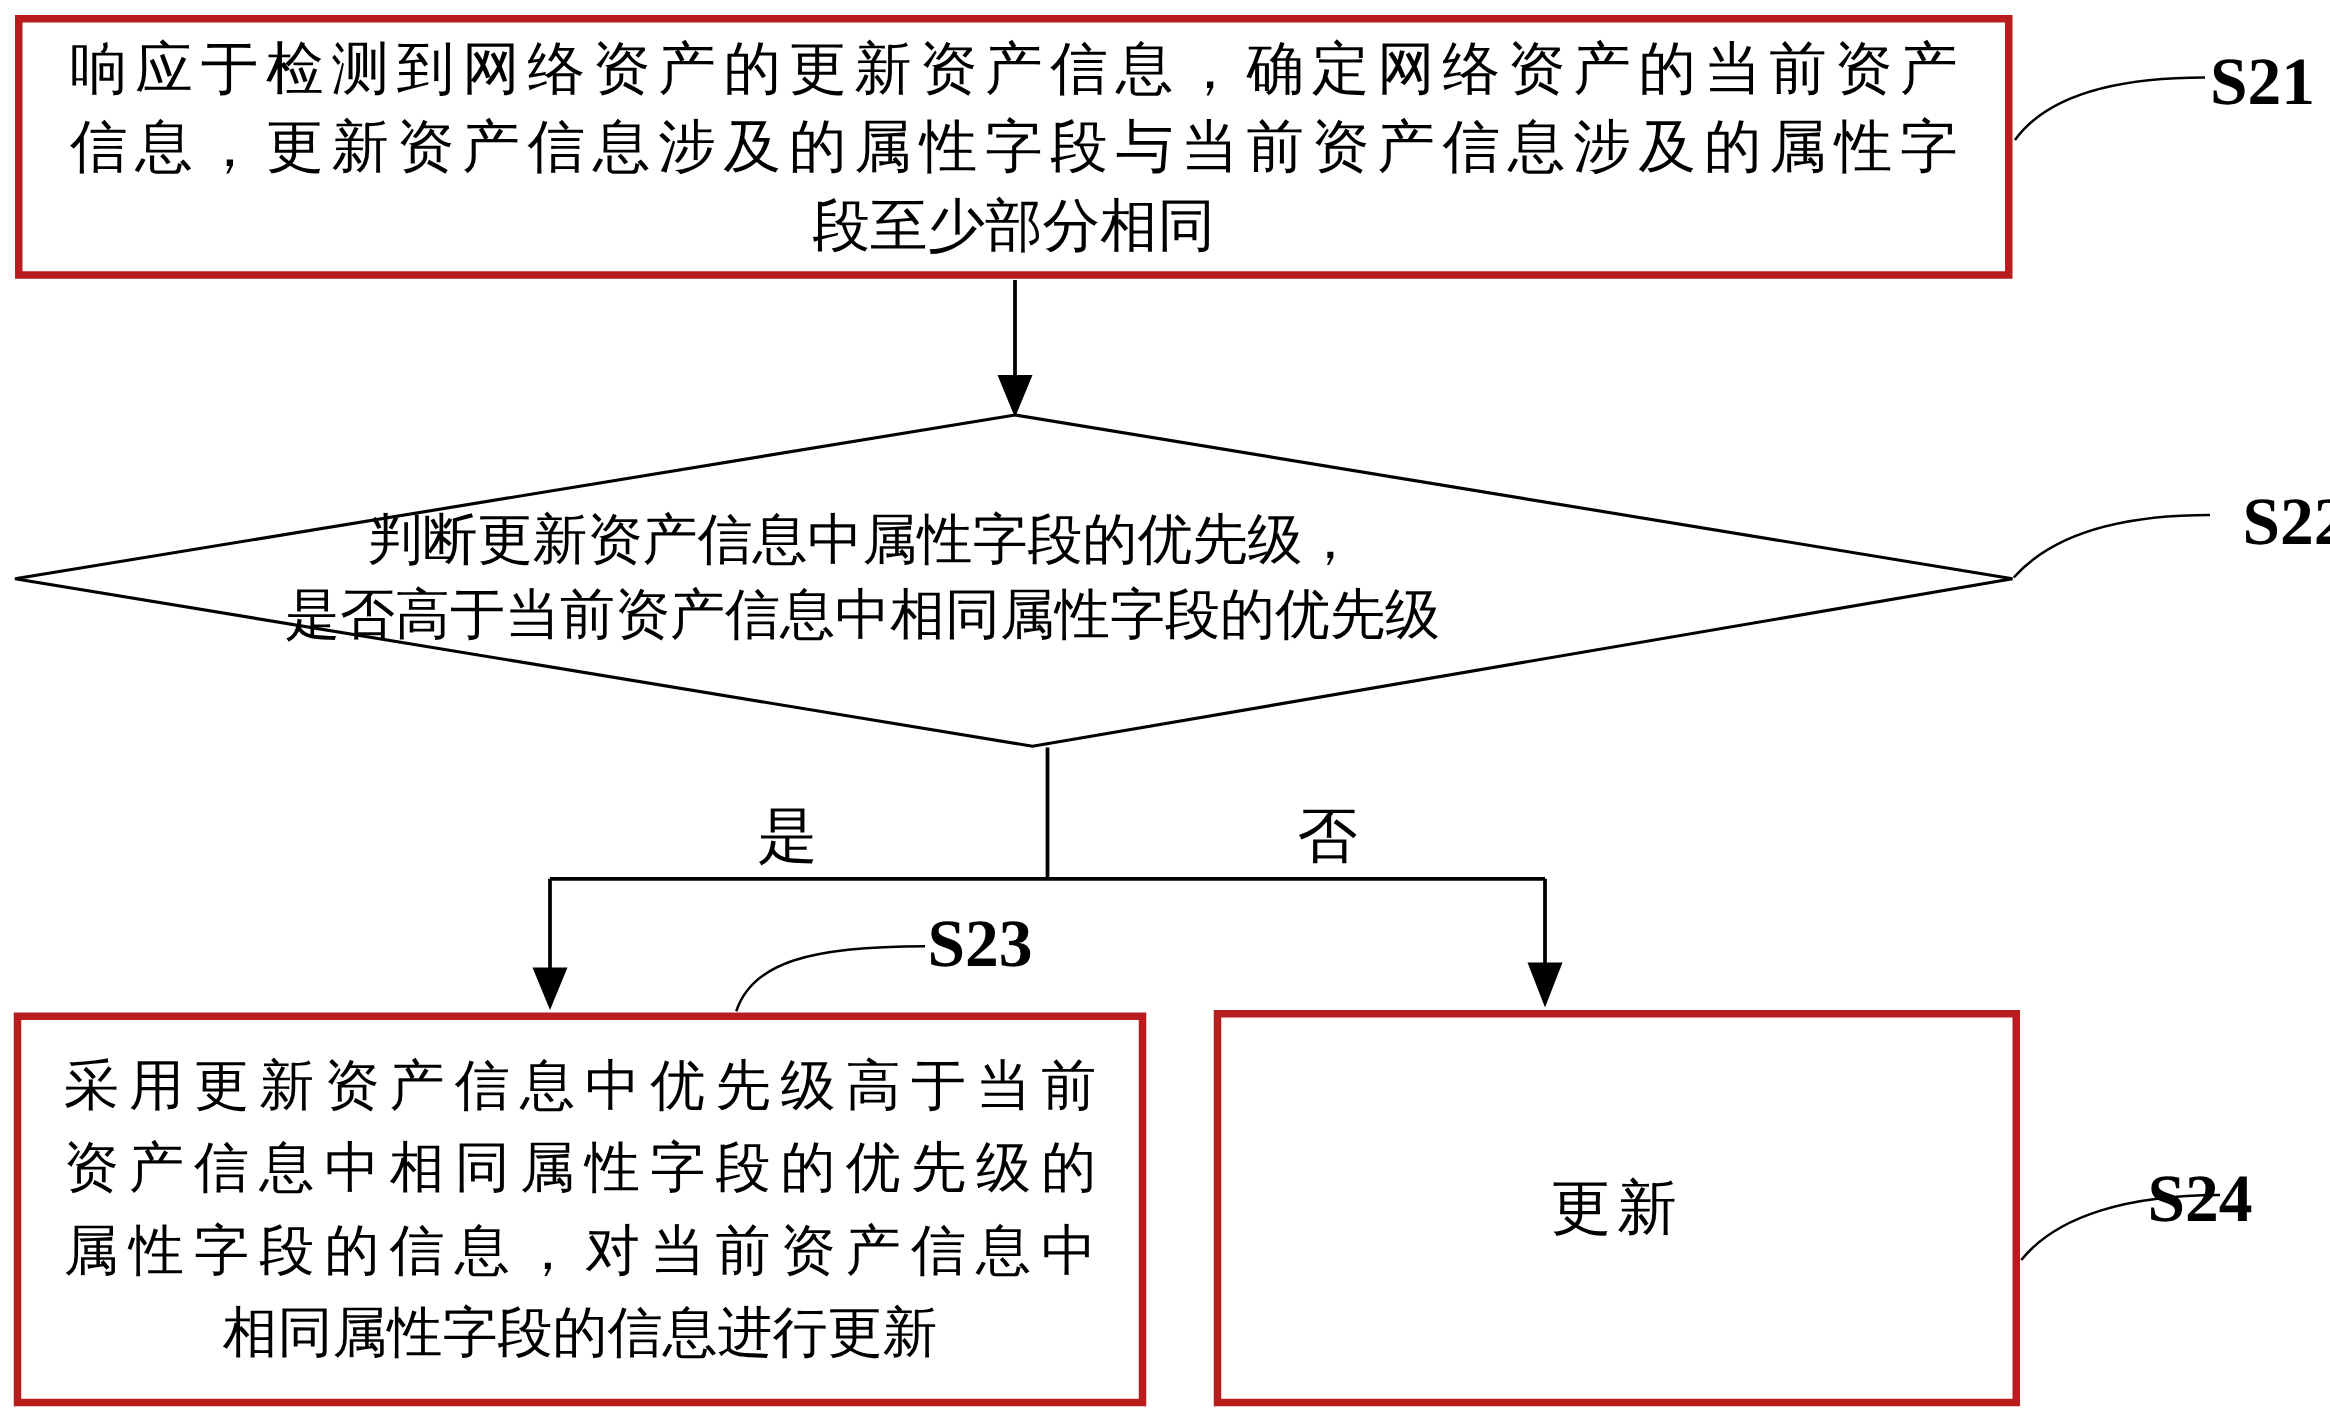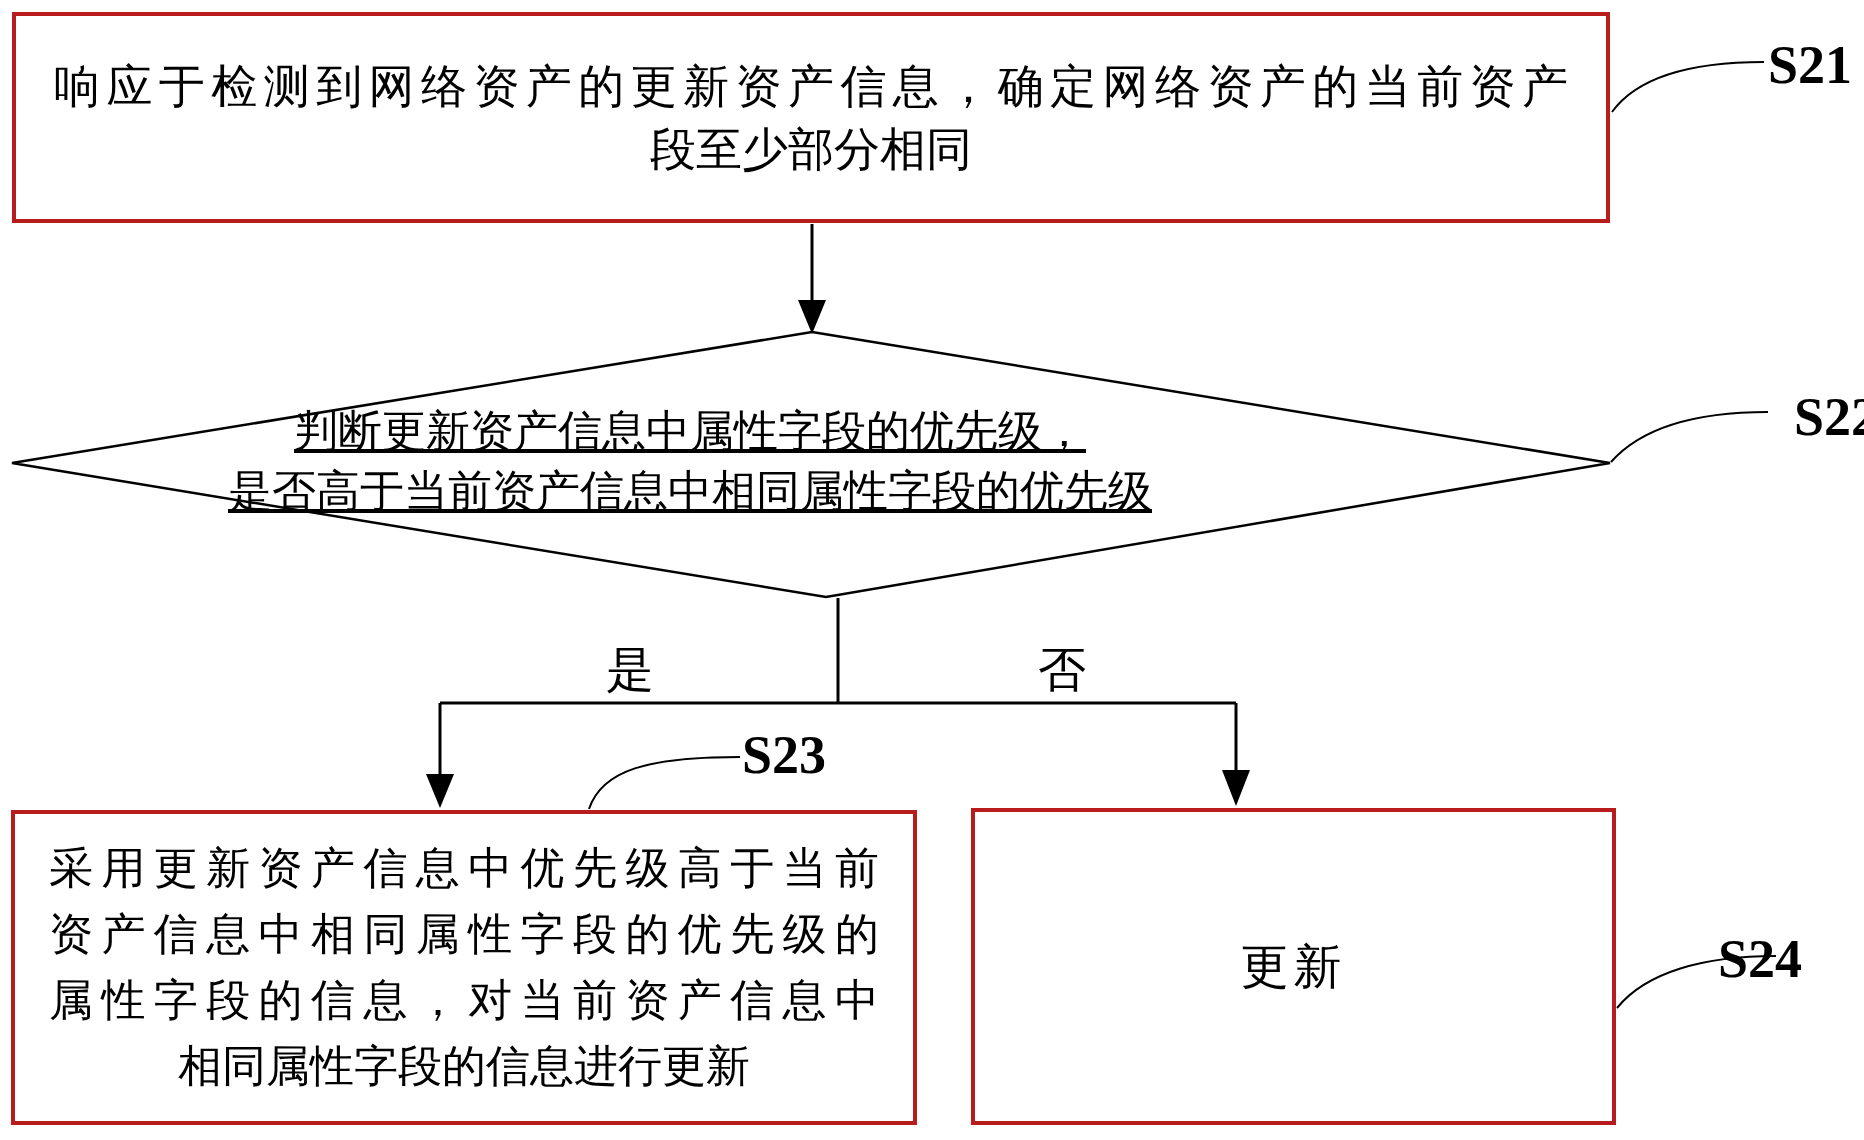--- a/index.html
+++ b/index.html
@@ -17,21 +17,21 @@
     overflow: hidden;
   }
   #lines-layer {
     position: absolute;
     left: 0; top: 0;
     width: 1864px;
     height: 1140px;
   }
   .node-box {
     position: absolute;
-    border: 4px solid #b91c1c;
+    border: 6px solid #b91c1c;
     box-sizing: border-box;
     background: #ffffff;
     display: flex;
     flex-direction: column;
     justify-content: center;
   }
   #box-s21 {
     left: 12px; top: 12px;
     width: 1598px; height: 211px;
     padding: 0 38px;
@@ -62,21 +62,20 @@
     text-align: center;
     text-align-last: center;
   }
   #diamond-text {
     position: absolute;
     left: 190px; top: 402px;
     width: 1000px;
     font-size: 44px;
     line-height: 60px;
     text-align: center;
-    text-decoration: underline;
   }
   .step-label {
     position: absolute;
     font-family: "Liberation Serif", "DejaVu Serif", serif;
     font-size: 54px;
     line-height: 1;
     white-space: nowrap;
     font-weight: bold;
   }
   #label-s21 { left: 1768px; top: 38px; }
@@ -114,20 +113,21 @@
     <polygon points="1222,770 1250,770 1236,806" fill="#000"></polygon>
 
     <path d="M1612,112 C1638,76 1694,62 1764,62" fill="none" stroke="#000" stroke-width="2"></path>
     <path d="M1611,462 C1642,427 1698,412 1768,412" fill="none" stroke="#000" stroke-width="2"></path>
     <path d="M589,809 C602,770 648,757 740,757" fill="none" stroke="#000" stroke-width="2"></path>
     <path d="M1617,1008 C1646,972 1704,956 1776,956" fill="none" stroke="#000" stroke-width="2"></path>
   </svg>
 
   <div id="box-s21" class="node-box">
     <div class="tline line-fill">响应于检测到网络资产的更新资产信息，确定网络资产的当前资产</div>
+    <div class="tline line-fill">信息，更新资产信息涉及的属性字段与当前资产信息涉及的属性字</div>
     <div class="tline line-center">段至少部分相同</div>
   </div>
 
   <div id="diamond-text">
     <div class="tline line-center">判断更新资产信息中属性字段的优先级，</div>
     <div class="tline line-center">是否高于当前资产信息中相同属性字段的优先级</div>
   </div>
 
   <div id="label-yes" class="branch-label">是</div>
   <div id="label-no" class="branch-label">否</div>

